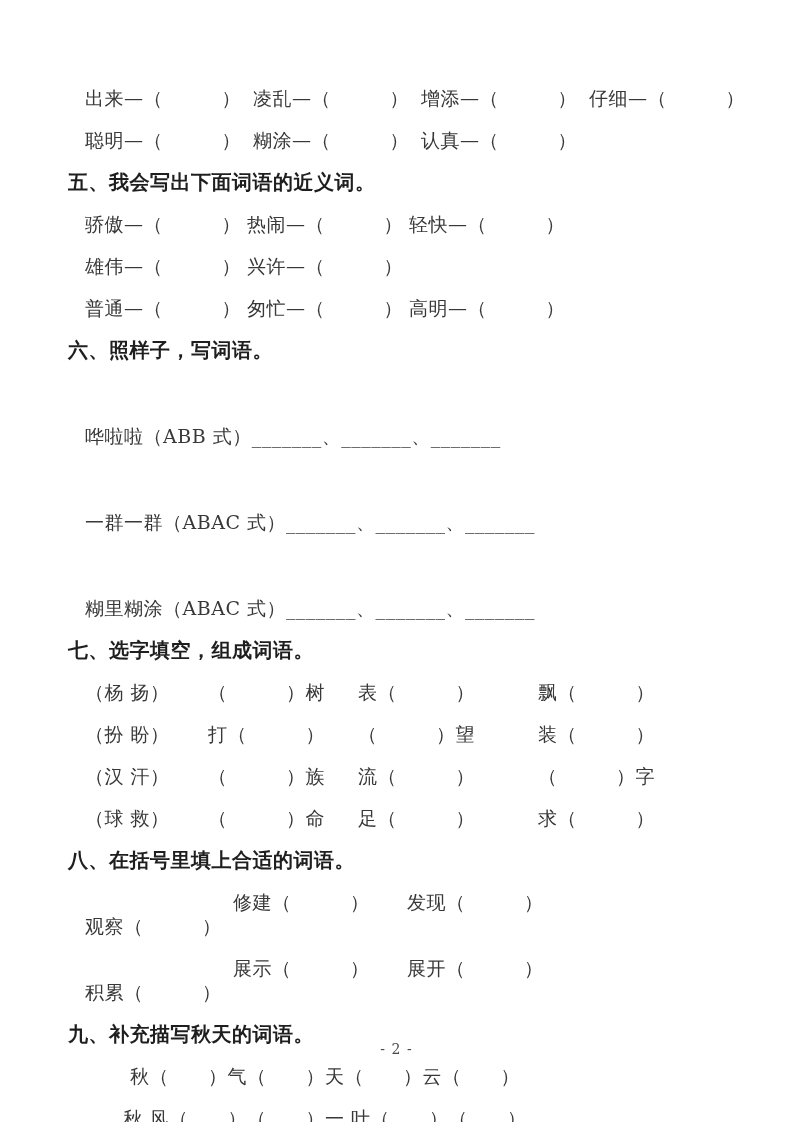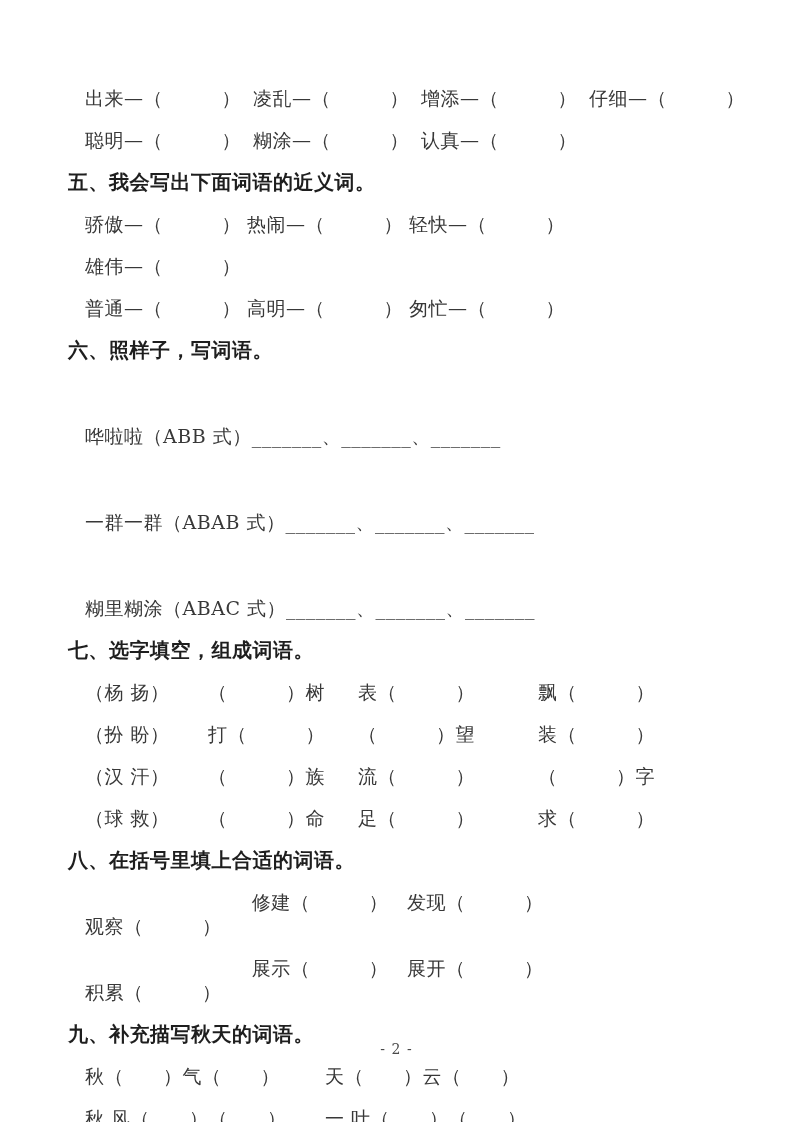--- a/index.html
+++ b/index.html
@@ -41,22 +41,22 @@
   }
   .row .item { flex: 0 0 auto; }
   
   .cols4 .item  { width: 168px; }
   .cols3 .item  { width: 162px; }
   .cols7        { }
   .cols7 .item:nth-child(1) { width: 123px; }
   .cols7 .item:nth-child(2) { width: 150px; }
   .cols7 .item:nth-child(3) { width: 180px; }
   .cols3w .item:nth-child(1) { width: 148px; margin-top: 24px; }
-  .cols3w .item:nth-child(2) { width: 174px; text-align: center; }
-  .cols2 .item:nth-child(1) { width: 240px; }
+  .cols3w .item:nth-child(2) { width: 174px; }
+  .cols2 .item:nth-child(1) { width: 240px; text-align: right; }
   .single .item { width: auto; margin-top: 44px; }
   .footer {
     position: absolute;
     top: 1041px;
     left: 0;
     width: 100%;
     text-align: center;
     font-size: 14px;
     color: #4a4a4a;
     letter-spacing: 1px;
@@ -82,34 +82,35 @@
       </section>
       <section>
         <div class="heading">五、我会写出下面词语的近义词。</div>
         <div class="row cols3">
           <span class="item">骄傲—（　　　）</span>
           <span class="item">热闹—（　　　）</span>
           <span class="item">轻快—（　　　）</span>
         </div>
         <div class="row cols3">
           <span class="item">雄伟—（　　　）</span>
+          <span class="item">兴许—（　　　）</span>
         </div>
         <div class="row cols3">
           <span class="item">普通—（　　　）</span>
+          <span class="item">匆忙—（　　　）</span>
           <span class="item">高明—（　　　）</span>
-          <span class="item">匆忙—（　　　）</span>
         </div>
       </section>
       <section>
         <div class="heading">六、照样子，写词语。</div>
         <div class="row single">
           <span class="item">哗啦啦（ABB 式）_______、_______、_______</span>
         </div>
         <div class="row single">
-          <span class="item">一群一群（ABAB 式）_______、_______、_______</span>
+          <span class="item">一群一群（ABAC 式）_______、_______、_______</span>
         </div>
         <div class="row single">
           <span class="item">糊里糊涂（ABAC 式）_______、_______、_______</span>
         </div>
       </section>
       <section>
         <div class="heading">七、选字填空，组成词语。</div>
         <div class="row cols7">
           <span class="item">（杨 扬）</span>
           <span class="item">（　　　）树</span>

